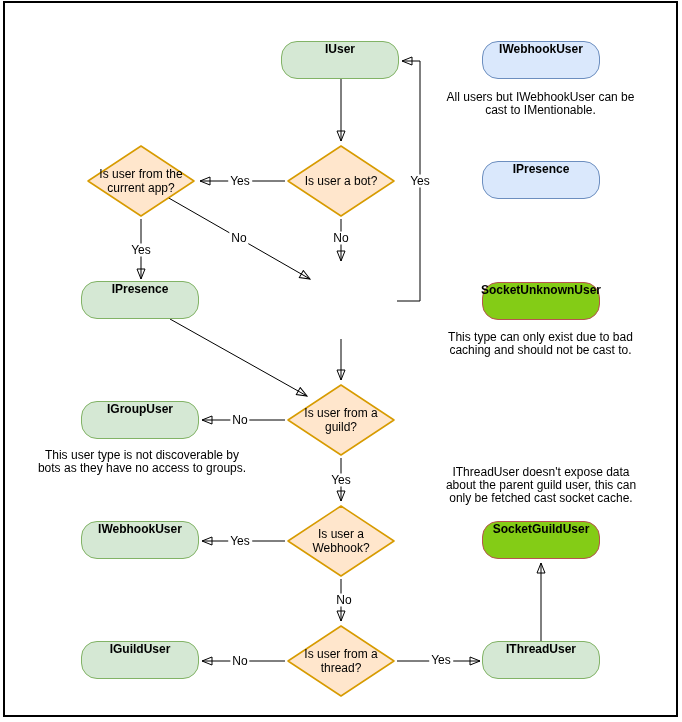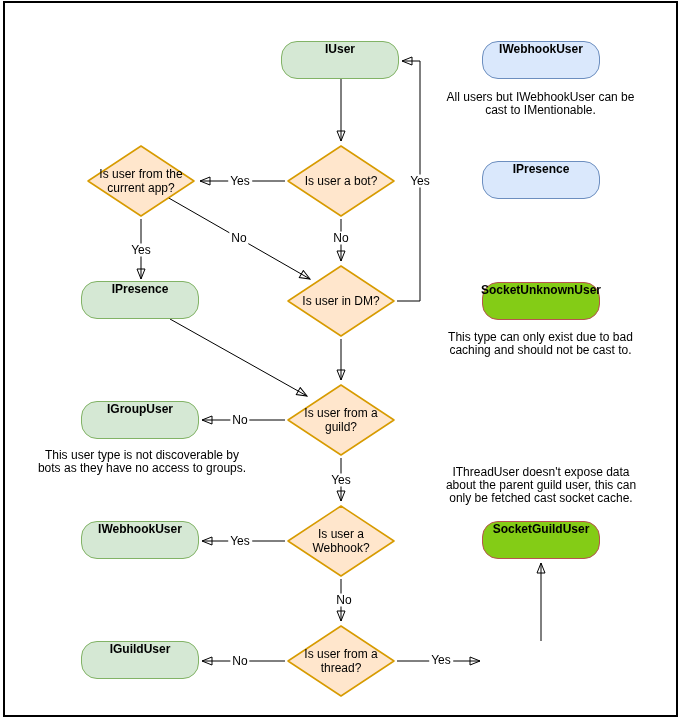--- a/index.html
+++ b/index.html
@@ -73,38 +73,35 @@
   </div>
   <div class="node green" style="left:81px;top:521px">
     <span>IWebhookUser</span>
   </div>
   <div class="node green" style="left:81px;top:641px">
     <span>IGuildUser</span>
   </div>
   <div class="node red" style="left:482px;top:521px">
     <span>SocketGuildUser</span>
   </div>
+  <div class="node green" style="left:482px;top:641px">
+    <span>IThreadUser</span>
+  </div>
 
   <div class="diamond" style="left:85px;top:143px">
     <svg width="112" height="76" viewBox="0 0 112 76">
         <polygon points="56,3 109,38 56,73 3,38"></polygon>
       </svg>
     <span class="dtext">Is user from the current app?</span>
   </div>
   <div class="diamond" style="left:285px;top:143px">
     <svg width="112" height="76" viewBox="0 0 112 76">
         <polygon points="56,3 109,38 56,73 3,38"></polygon>
       </svg>
     <span class="dtext">Is user a bot?</span>
-  </div>
-  <div class="diamond" style="left:285px;top:263px">
-    <svg width="112" height="76" viewBox="0 0 112 76">
-        <polygon points="56,3 109,38 56,73 3,38"></polygon>
-      </svg>
-    <span class="dtext">Is user in DM?</span>
   </div>
   <div class="diamond" style="left:285px;top:382px">
     <svg width="112" height="76" viewBox="0 0 112 76">
         <polygon points="56,3 109,38 56,73 3,38"></polygon>
       </svg>
     <span class="dtext">Is user from a guild?</span>
   </div>
   <div class="diamond" style="left:285px;top:623px">
     <svg width="112" height="76" viewBox="0 0 112 76">
         <polygon points="56,3 109,38 56,73 3,38"></polygon>

